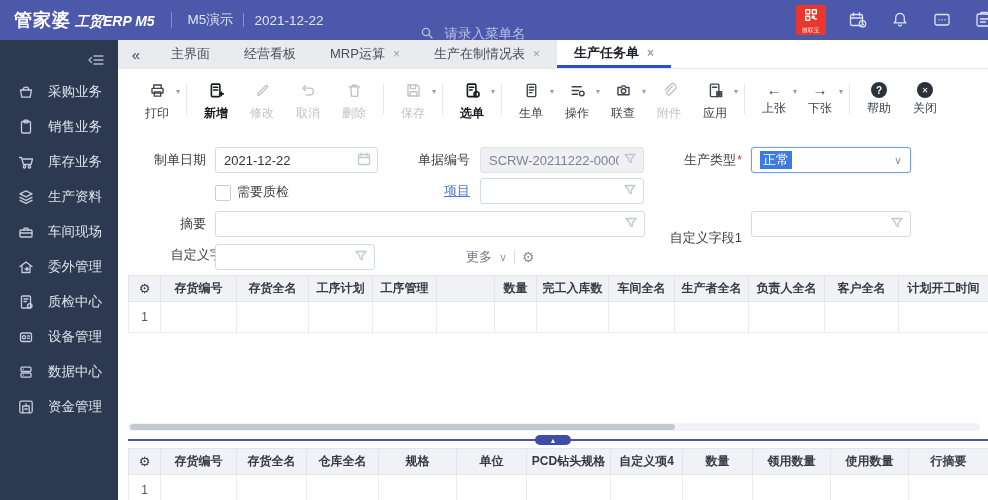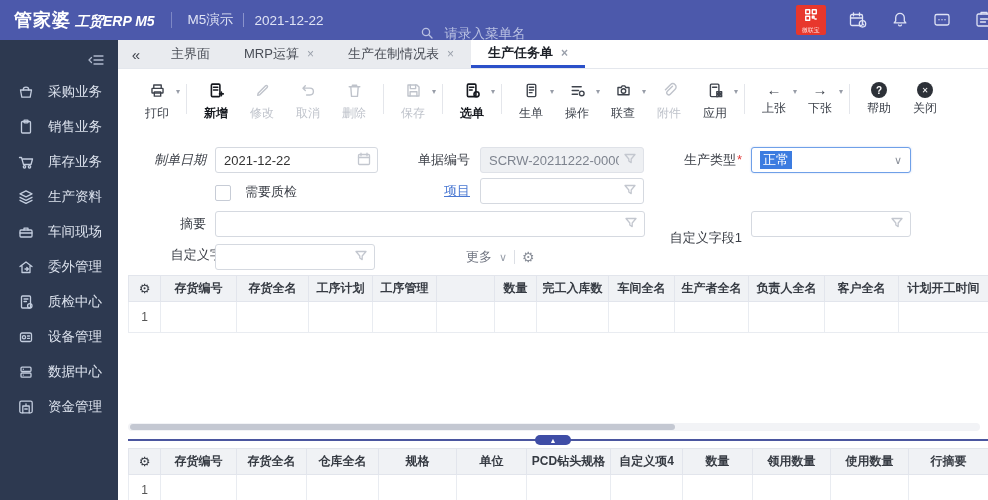--- a/index.html
+++ b/index.html
@@ -229,20 +229,23 @@
 
     <div class="content">
 
       <div class="tabbar">
         <div class="tabs">
           <span class="tab-back">«</span>
           <div class="tab">
             <span>主界面</span>
           </div>
           <div class="tab">
+            <span>经营看板</span>
+          </div>
+          <div class="tab">
             <span>MRP运算</span>
             <span class="tab-close">×</span>
           </div>
           <div class="tab">
             <span>生产在制情况表</span>
             <span class="tab-close">×</span>
           </div>
           <div class="tab active">
             <span>生产任务单</span>
             <span class="tab-close">×</span>
@@ -365,21 +368,21 @@
           <span class="tlabel">帮助</span>
         </div>
         <div class="tbtn state-normal">
           <span class="cicon" style="font-size:8px;">✕</span>
           <span class="tlabel">关闭</span>
         </div>
       </div>
 
       <div class="formarea">
 
-        <span class="flabel" style="left:0;width:88px;top:18px;font-style:italic;">制单日期</span>
+        <span class="flabel" style="left:0;width:88px;top:18px;">制单日期</span>
         <div class="field" style="left:97px;width:163px;top:18px;">
           <input value="2021-12-22" style="">
           <span class="icon-right"><svg viewBox="0 0 14 14">
                 <rect x="1.5" y="2.5" width="11" height="10" rx="1"></rect>
                 <path d="M4 1.2v2.6M10 1.2v2.6M1.5 5.5h11"></path>
               </svg></span>
         </div>
         <span class="flabel" style="left:272px;width:80px;top:18px;">单据编号</span>
         <div class="field" style="left:362px;width:164px;top:18px;">
           <input class="ro" readonly="" value="SCRW-20211222-00001" style="">
@@ -387,21 +390,21 @@
                 <path d="M2 2.5h10L8.2 7v3.6L5.8 9V7z"></path>
               </svg></span>
         </div>
         <span class="flabel" style="left:534px;width:90px;top:18px;"><span>生产类型</span><span class="req">*</span></span>
         <div class="select" style="left:633px;width:160px;top:18px;">
           <span class="sel-value">正常</span>
           <span class="sel-caret">∨</span>
         </div>
 
         <span class="cb" style="left:97px;top:56px;"></span>
-        <span class="cb-label" style="left:127px;top:55px;">需要质检</span>
+        <span class="cb-label" style="left:119px;top:55px;">需要质检</span>
         <span class="flabel link-label" style="left:272px;width:80px;top:49px;">项目</span>
         <div class="field" style="left:362px;width:164px;top:49px;">
           <input style="">
           <span class="icon-right"><svg viewBox="0 0 14 14">
                 <path d="M2 2.5h10L8.2 7v3.6L5.8 9V7z"></path>
               </svg></span>
         </div>
 
         <span class="flabel" style="left:0;width:88px;top:82px;">摘要</span>
         <div class="field" style="left:97px;width:430px;top:82px;">

